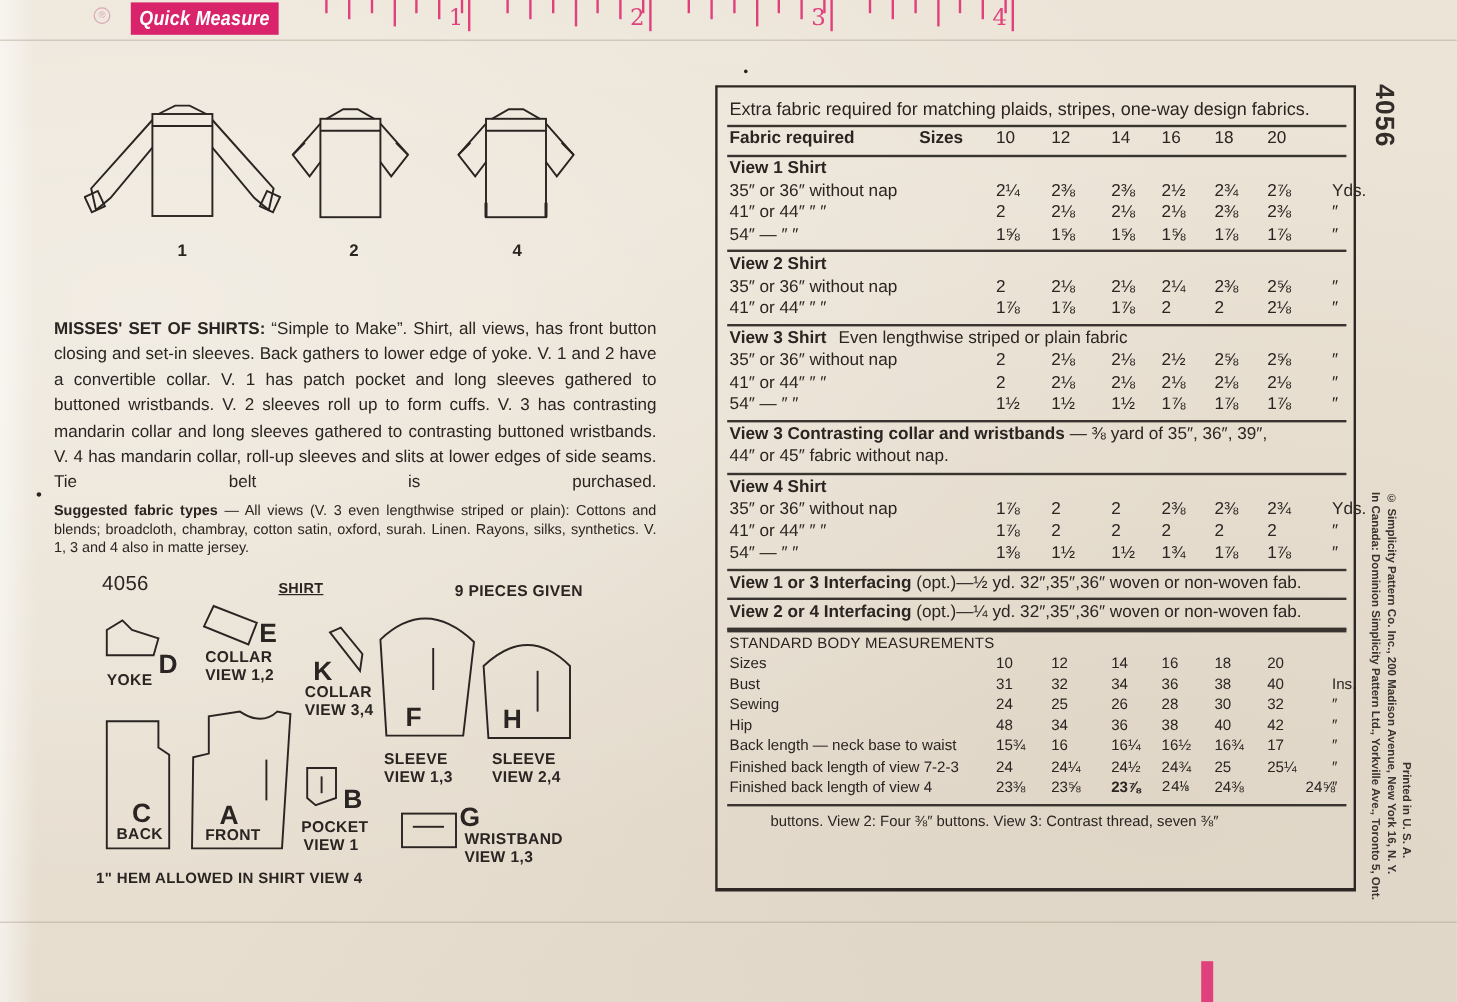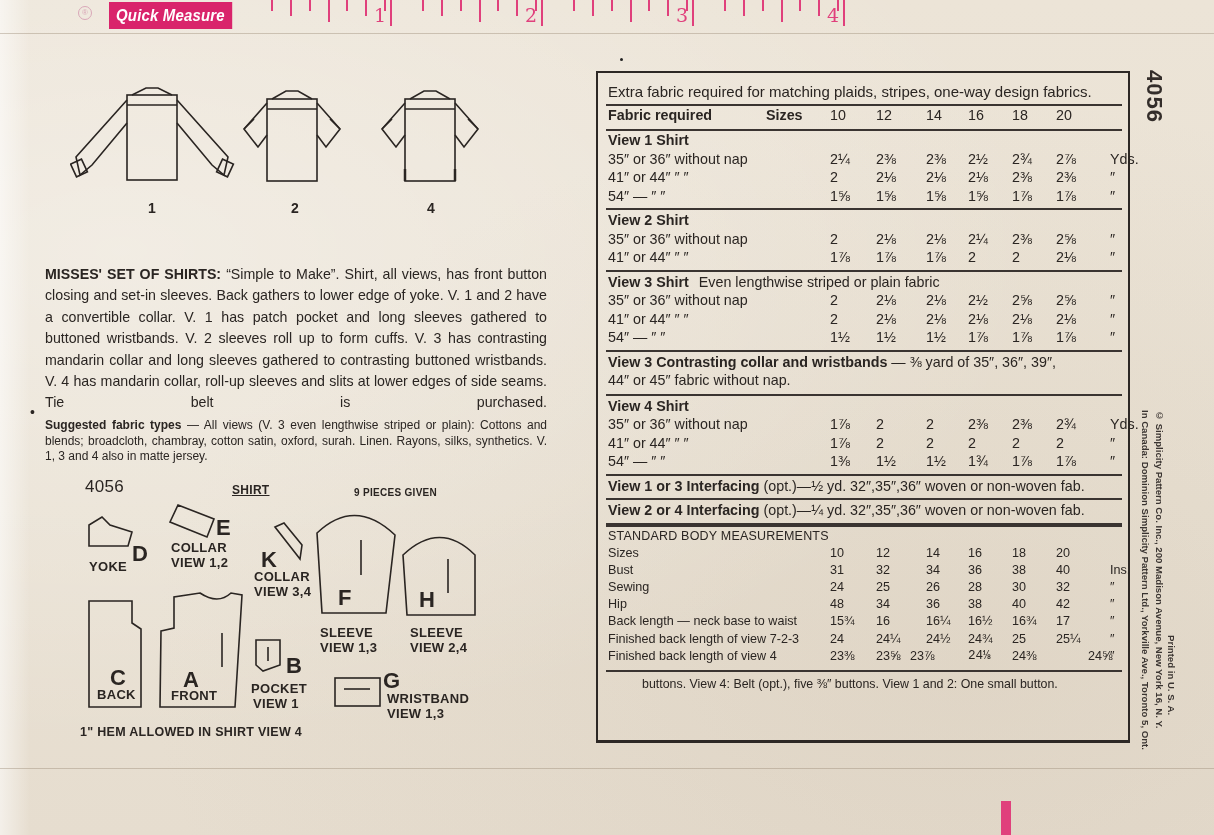--- a/index.html
+++ b/index.html
@@ -165,21 +165,21 @@
   <span>“Simple to Make”. Shirt, all views, has front button closing and set-in sleeves. Back gathers to lower edge of yoke. V. 1 and 2 have a convertible collar. V. 1 has patch pocket and long sleeves gathered to buttoned wristbands. V. 2 sleeves roll up to form cuffs. V. 3 has contrasting mandarin collar and long sleeves gathered to contrasting buttoned wristbands. V. 4 has mandarin collar, roll-up sleeves and slits at lower edges of side seams. Tie belt is purchased.</span>
 </div>
 <div class="bullet-dot">•</div>
 <div class="fabric-types">
   <b>Suggested fabric types</b><span> — All views (V. 3 even lengthwise striped or plain): Cottons and blends; broadcloth, chambray, cotton satin, oxford, surah. Linen. Rayons, silks, synthetics. V. 1, 3 and 4 also in matte jersey.</span>
 </div>
 
 <div class="pieces">
   <div class="lbl" style="left:15px;top:4px;font-size:17px;font-weight:normal;">4056</div>
   <div class="lbl" style="left:162px;top:8px;text-decoration:underline;font-size:12px;">SHIRT</div>
-  <div class="lbl" style="left:284px;top:10px;font-size:10px;text-align:center;">9 PIECES GIVEN</div>
+  <div class="lbl" style="left:309px;top:10px;font-size:13px;text-align:center;">9 PIECES GIVEN</div>
 
   <svg style="position:absolute;left:0;top:0" width="420" height="245" viewBox="0 0 420 245">
     <g fill="none" stroke="#2a2522" stroke-width="1.6">
 
       <path d="M19 71 L19 50 L32 42 L40 50 L62 57 L58 71 Z"></path>
 
       <path d="M108 30 L144 44 L137 62 L100 47 Z"></path>
 
       <path d="M205 52 L214 48 L232 70 L230 84 Z"></path>
 
@@ -422,29 +422,29 @@
           <span class="cell" style="left: 268px;">24¼</span>
           <span class="cell" style="left: 318px;">24½</span>
           <span class="cell" style="left: 360px;">24¾</span>
           <span class="cell" style="left: 404px;">25</span>
           <span class="cell" style="left: 448px;">25¼</span>
           <span class="cell" style="left: 502px;">″</span>
         </div></div>
       <div class="tb-row meas" style="top: 575.7px;"><span>Finished back length of view 4</span><div class="cells">
           <span class="cell" style="left: 222px;">23⅜</span>
           <span class="cell" style="left: 268px;">23⅝</span>
-          <span class="cell" style="left: 302px;">23⅞</span>
+          <span class="cell" style="left: 318px; font-weight: bold;">23⅞</span>
           <span class="cell" style="left: 360px; font-family: Liberation Mono, monospace;">24⅛</span>
           <span class="cell" style="left: 404px;">24⅜</span>
           <span class="cell" style="left: 460px; margin-left: 20px;">24⅝</span>
           <span class="cell" style="left: 502px;">″</span>
         </div></div>
       <div class="tb-sep" style="top: 596.9px;"></div>
       <div class="notions" style="top: 602.9px;">
-        <span class="indent">buttons. View 4: Belt (opt.), five ⅜″ buttons. View 1 and 2: One small button.</span>
+        <span class="indent">buttons. View 2: Four ⅜″ buttons. View 3: Contrast thread, seven ⅜″</span>
       </div>
     </div>
 </div>
 
 <div class="side-num">4056</div>
 <div class="side-copy">
   <span>© Simplicity Pattern Co. Inc., 200 Madison Avenue, New York 16, N. Y.</span><br>
   <span>In Canada: Dominion Simplicity Pattern Ltd., Yorkville Ave., Toronto 5, Ont.</span>
 </div>
 

